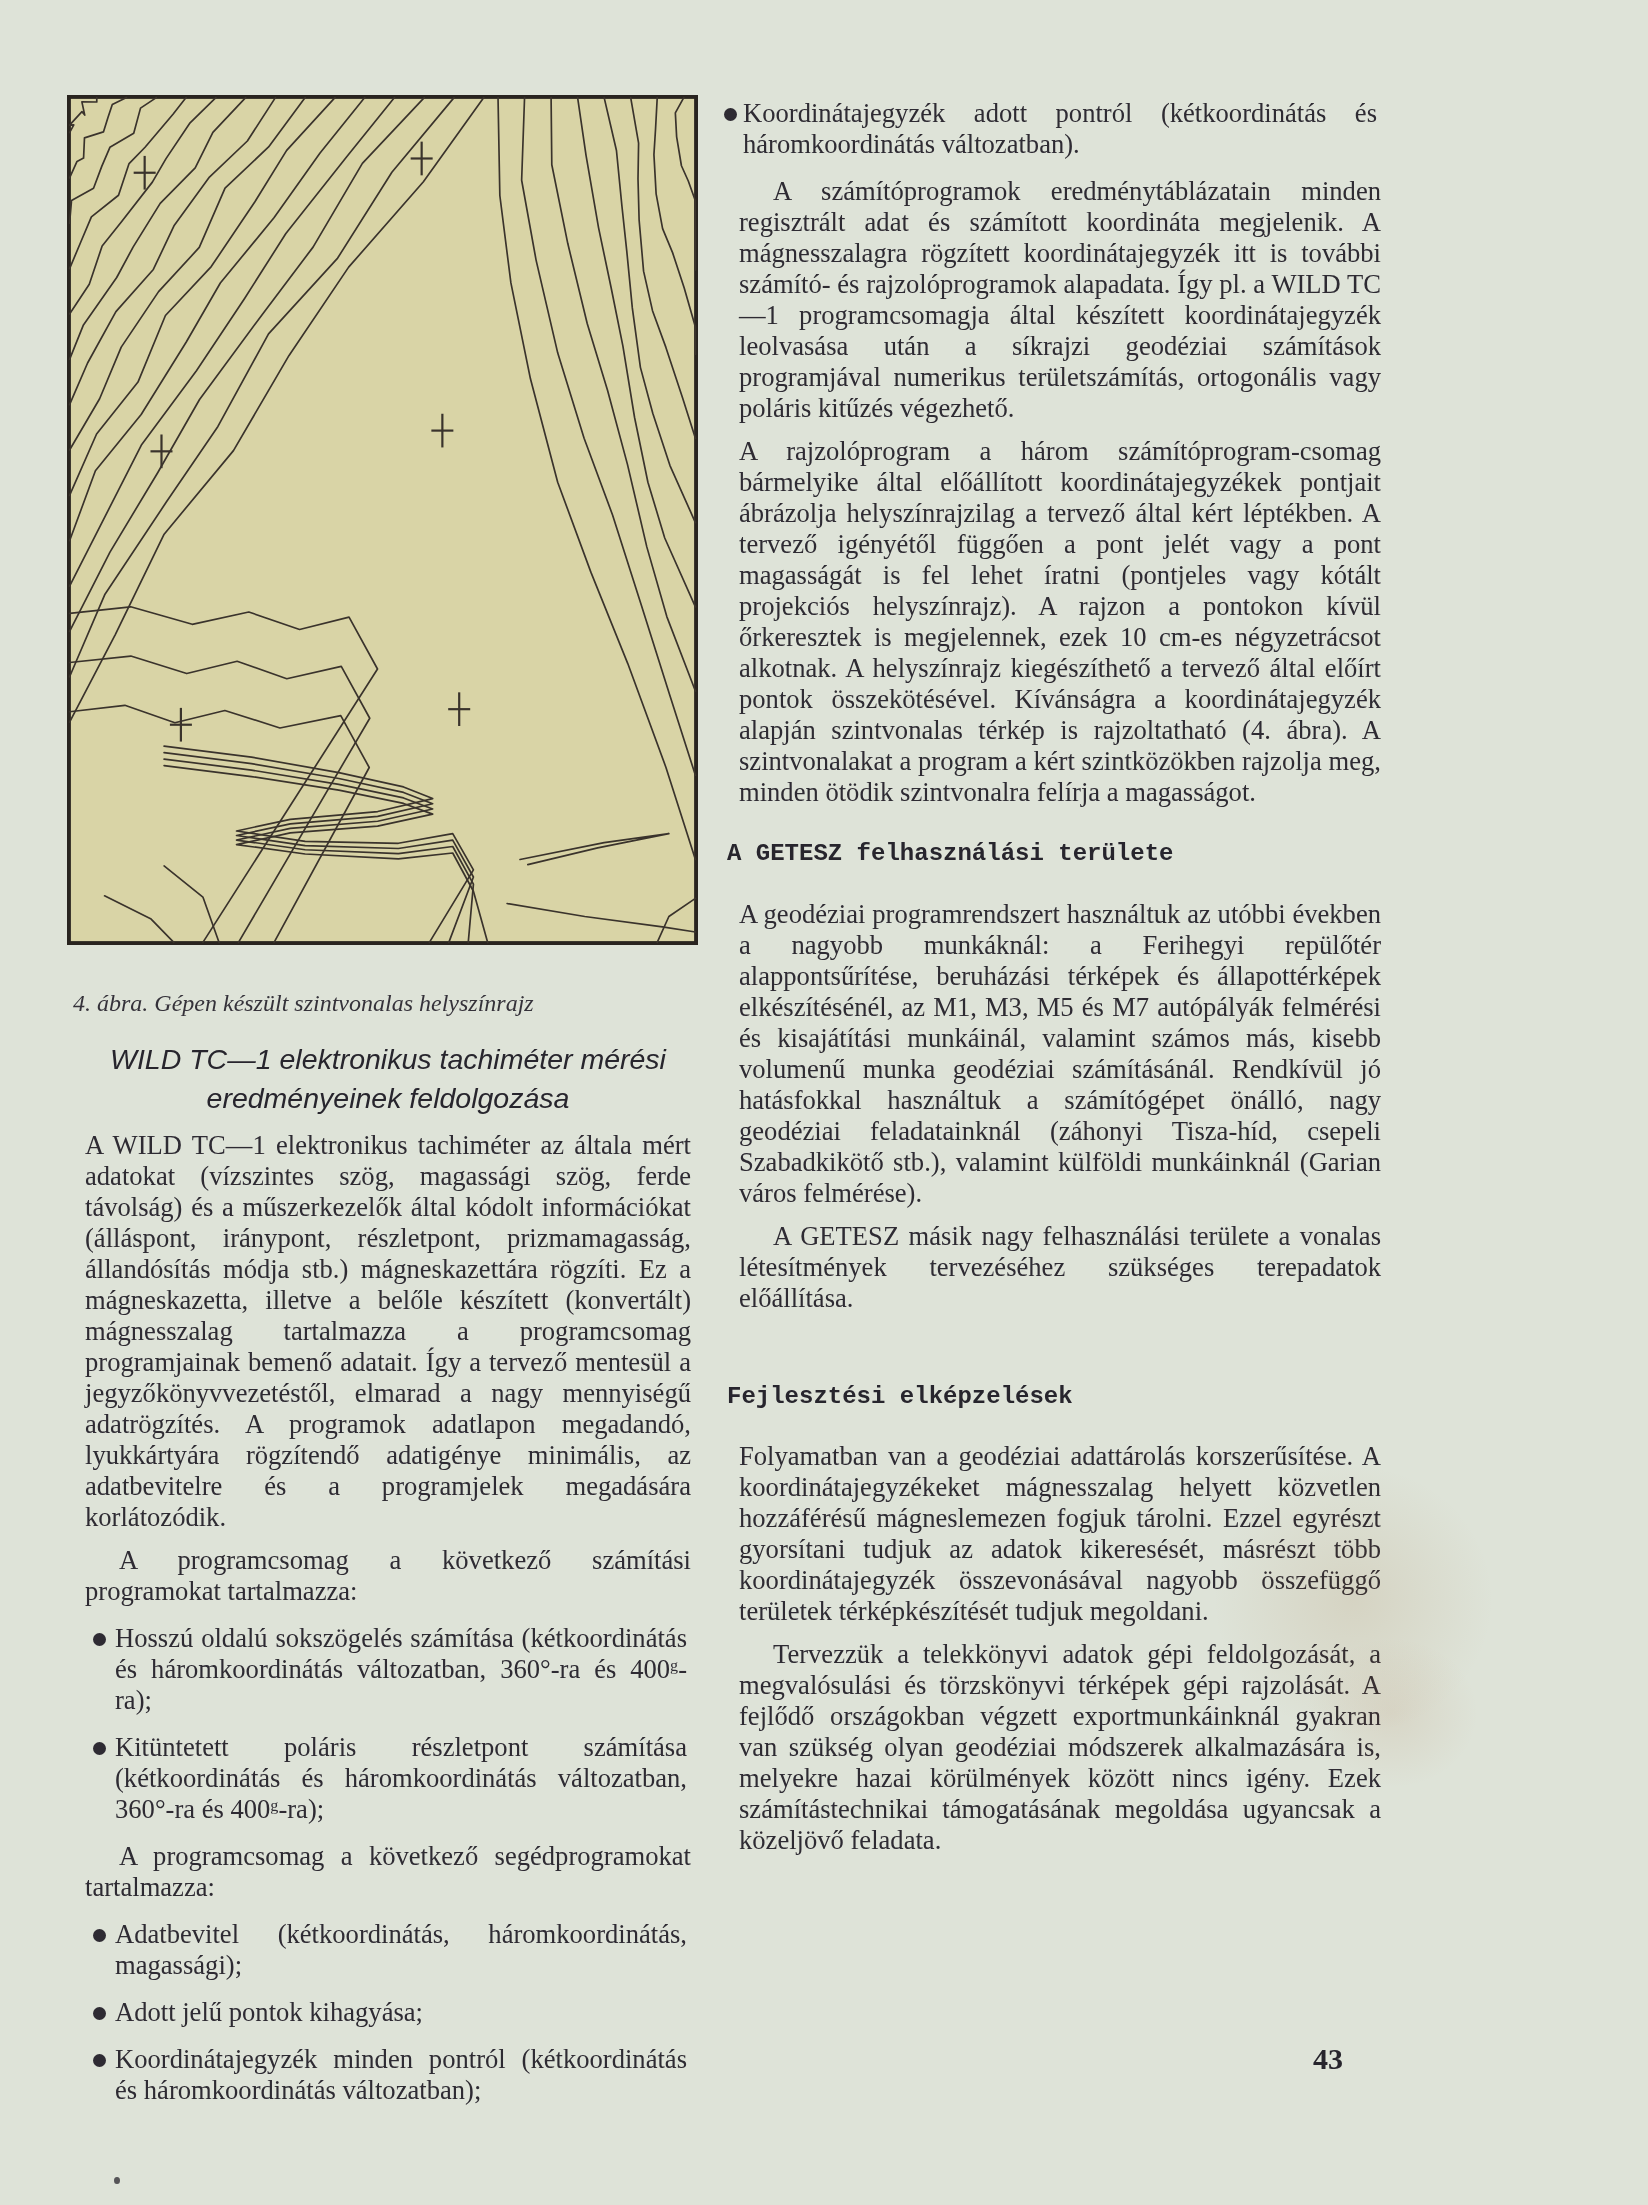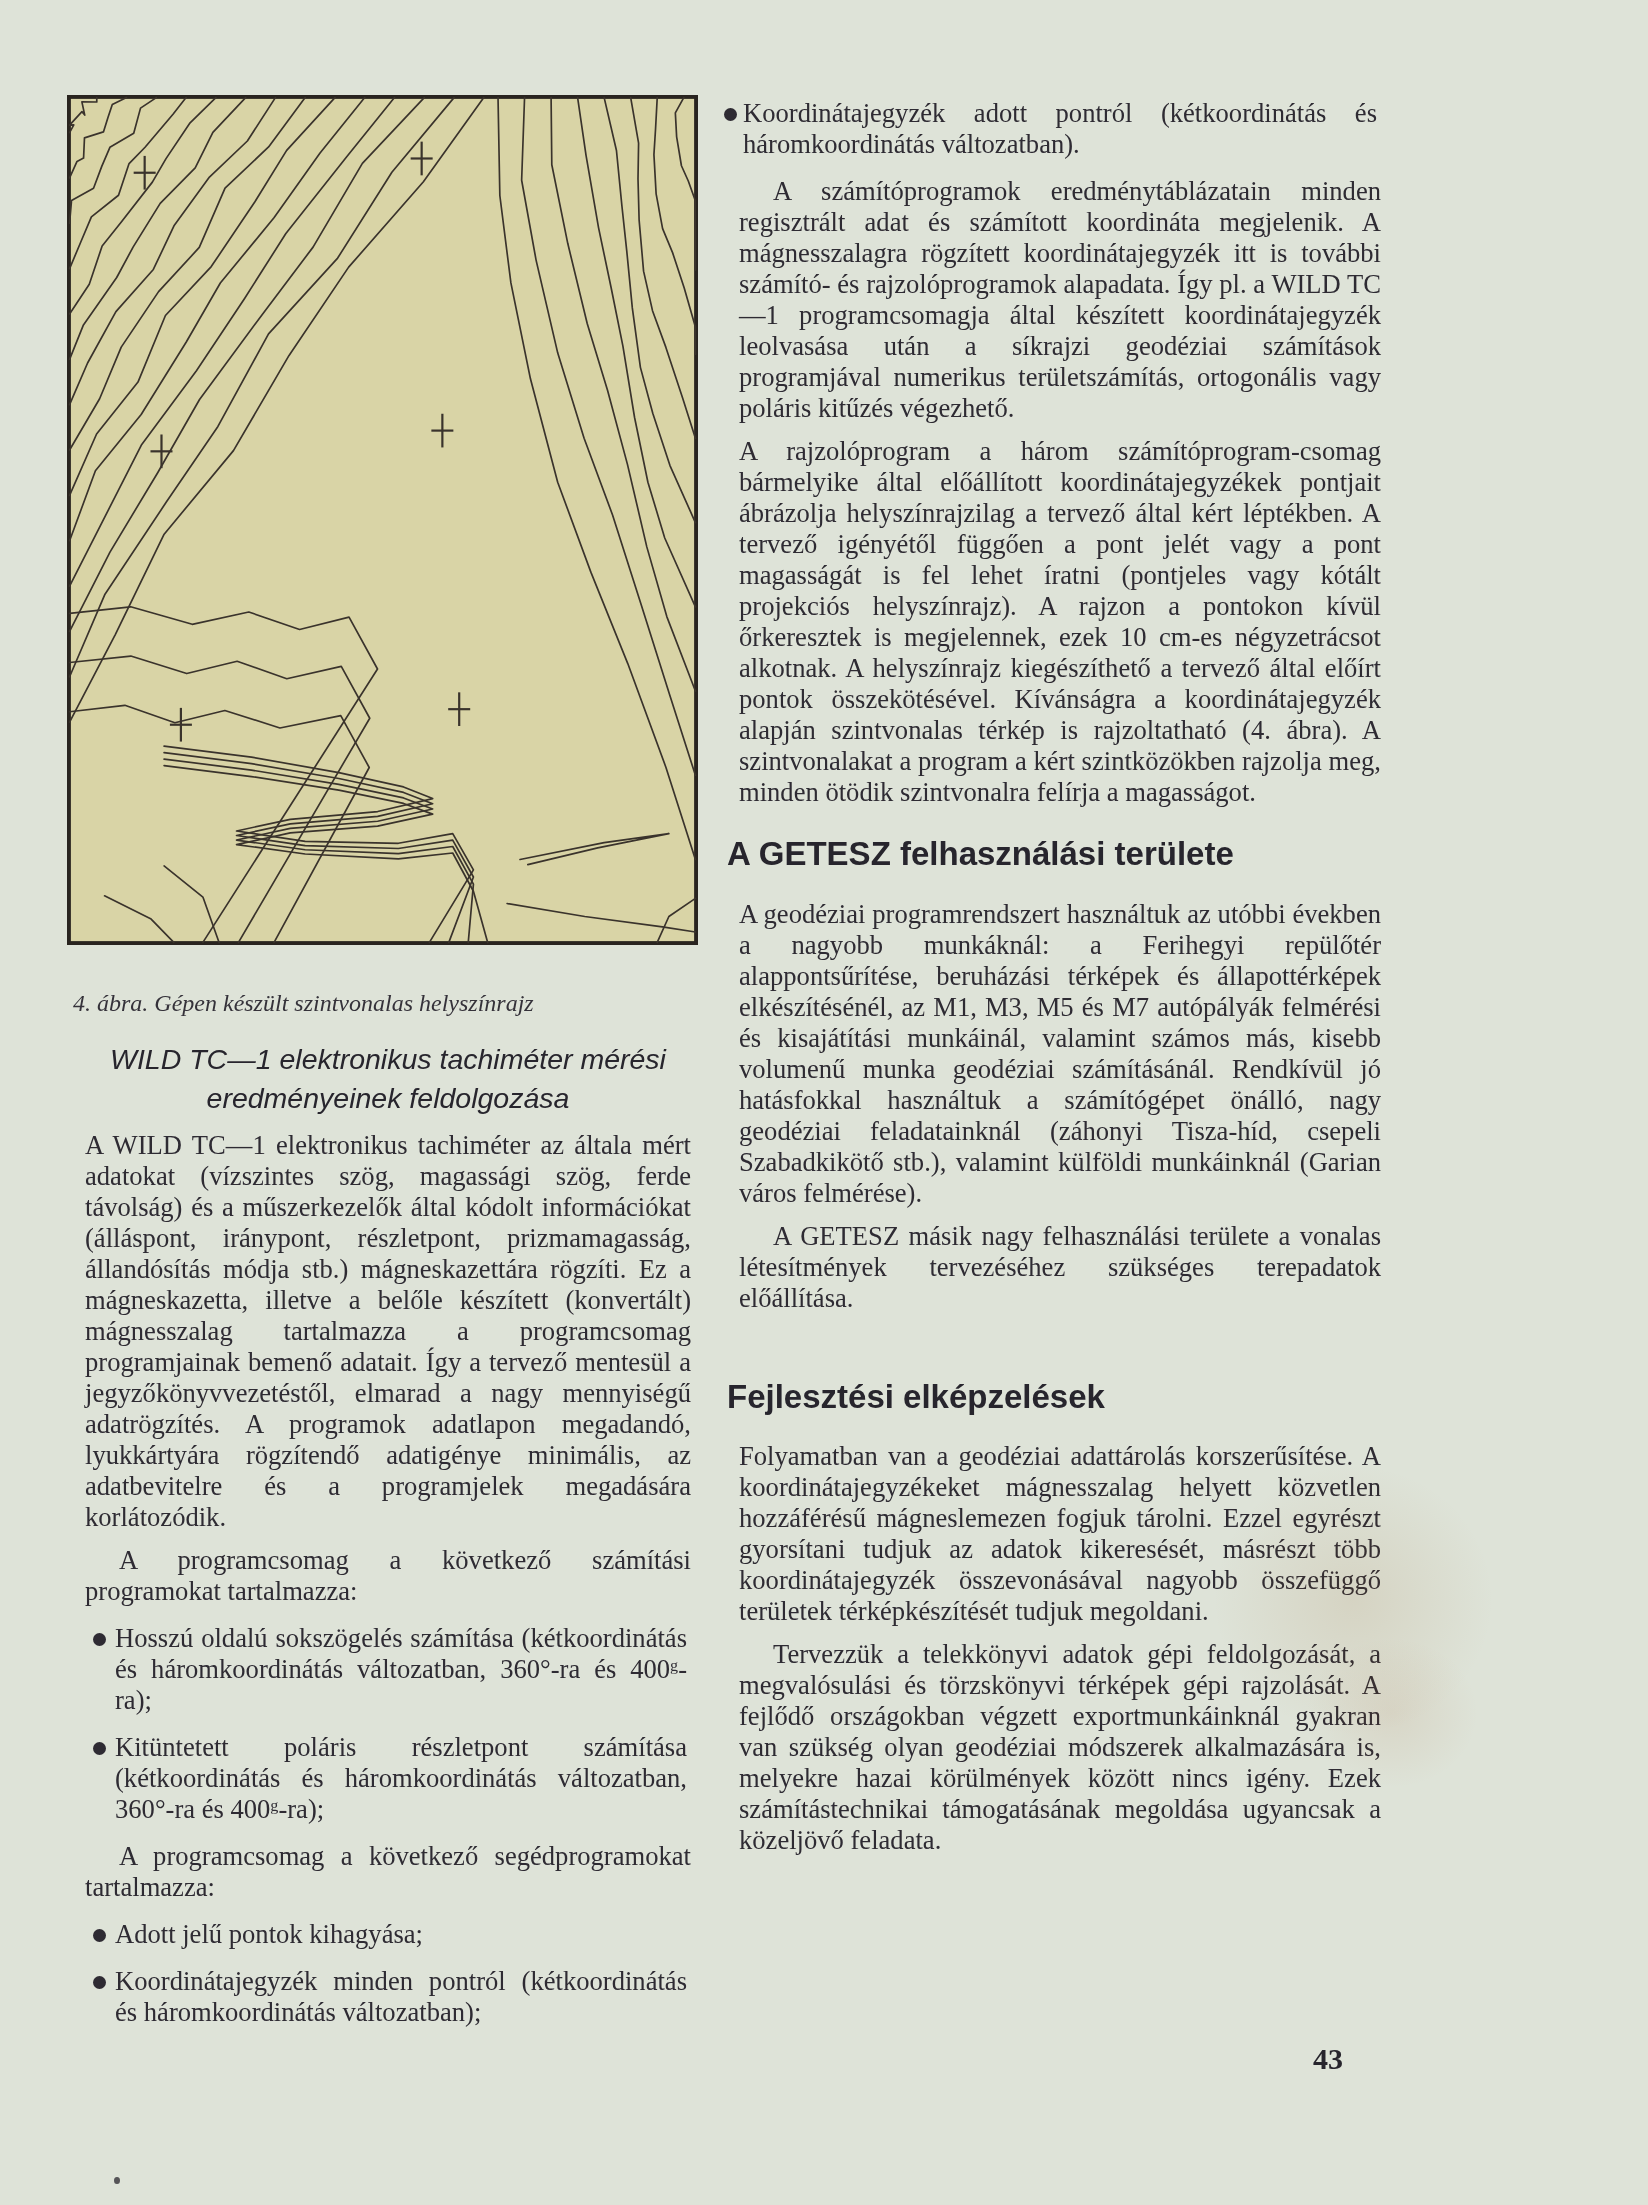--- a/index.html
+++ b/index.html
@@ -33,22 +33,22 @@
   .ind{text-indent:34px;}
   .h-ital{
     font:italic 28px/37px "Liberation Sans", sans-serif;
     color:var(--head);margin:48px 0 17px;font-weight:500;
   }
   .lc-head{
     font:italic 28.5px/39px "Liberation Sans", sans-serif;
     color:var(--head);margin:0 0 12px;font-weight:500;text-align:center;
   }
   .h-bold{
-    font-family:Liberation Sans, sans-serif;font-weight:bold;
-    font-size:33px;line-height:32px;color:var(--head);
+    font-family:Liberation Mono, monospace;font-weight:bold;
+    font-size:24px;line-height:32px;color:var(--head);
   }
   .h-g{margin:30px 0 28.5px;}
   .h-f{margin:67px 0 28.5px;}
   ul.blist{list-style:none;margin:0;padding:0;}
   ul.blist li{position:relative;padding-left:26px;text-align:justify;margin:16px;}
   ul.blist li::before{
     content:"";position:absolute;left:3.9px;top:9.7px;width:13px;height:13px;
     border-radius:50%;background:var(--text);
   }
   ul.cont li{padding-left:0;}
@@ -139,20 +139,21 @@
   <div class="col lc">
     <h2 class="lc-head"><span>WILD TC—1 elektronikus tachiméter mérési</span><br><span>eredményeinek feldolgozása</span></h2>
     <p class="jp">A WILD TC—1 elektronikus tachiméter az általa mért adatokat (vízszintes szög, magassági szög, ferde távolság) és a műszerkezelők által kódolt információkat (álláspont, iránypont, részletpont, prizmamagasság, állandósítás módja stb.) mágneskazettára rögzíti. Ez a mágneskazetta, illetve a belőle készített (konvertált) mágnesszalag tartalmazza a programcsomag programjainak bemenő adatait. Így a tervező mentesül a jegyzőkönyvvezetéstől, elmarad a nagy mennyiségű adatrögzítés. A programok adatlapon megadandó, lyukkártyára rögzítendő adatigénye minimális, az adatbevitelre és a programjelek megadására korlátozódik.</p>
     <p class="jp ind">A programcsomag a következő számítási programokat tartalmazza:</p>
     <ul class="blist">
       <li>Hosszú oldalú sokszögelés számítása (kétkoordinátás és háromkoordinátás változatban, 360°-ra és 400ᵍ-ra);</li>
       <li>Kitüntetett poláris részletpont számítása (kétkoordinátás és háromkoordinátás változatban, 360°-ra és 400ᵍ-ra);</li>
     </ul>
     <p class="jp ind">A programcsomag a következő segédprogramokat tartalmazza:</p>
     <ul class="blist">
+      <li>Adatbevitel (kétkoordinátás, háromkoordinátás, magassági);</li>
       <li>Adott jelű pontok kihagyása;</li>
       <li>Koordinátajegyzék minden pontról (kétkoordinátás és háromkoordinátás változatban);</li>
     </ul>
   </div>
 
   <div class="col rc">
     <ul class="blist cont">
       <li>Koordinátajegyzék adott pontról (kétkoordinátás és háromkoordinátás változatban).</li>
     </ul>
     <p class="jp ind">A számítóprogramok eredménytáblázatain minden regisztrált adat és számított koordináta megjelenik. A mágnesszalagra rögzített koordinátajegyzék itt is további számító- és rajzolóprogramok alapadata. Így pl. a WILD TC—1 programcsomagja által készített koordinátajegyzék leolvasása után a síkrajzi geodéziai számítások programjával numerikus területszámítás, ortogonális vagy poláris kitűzés végezhető.</p>

